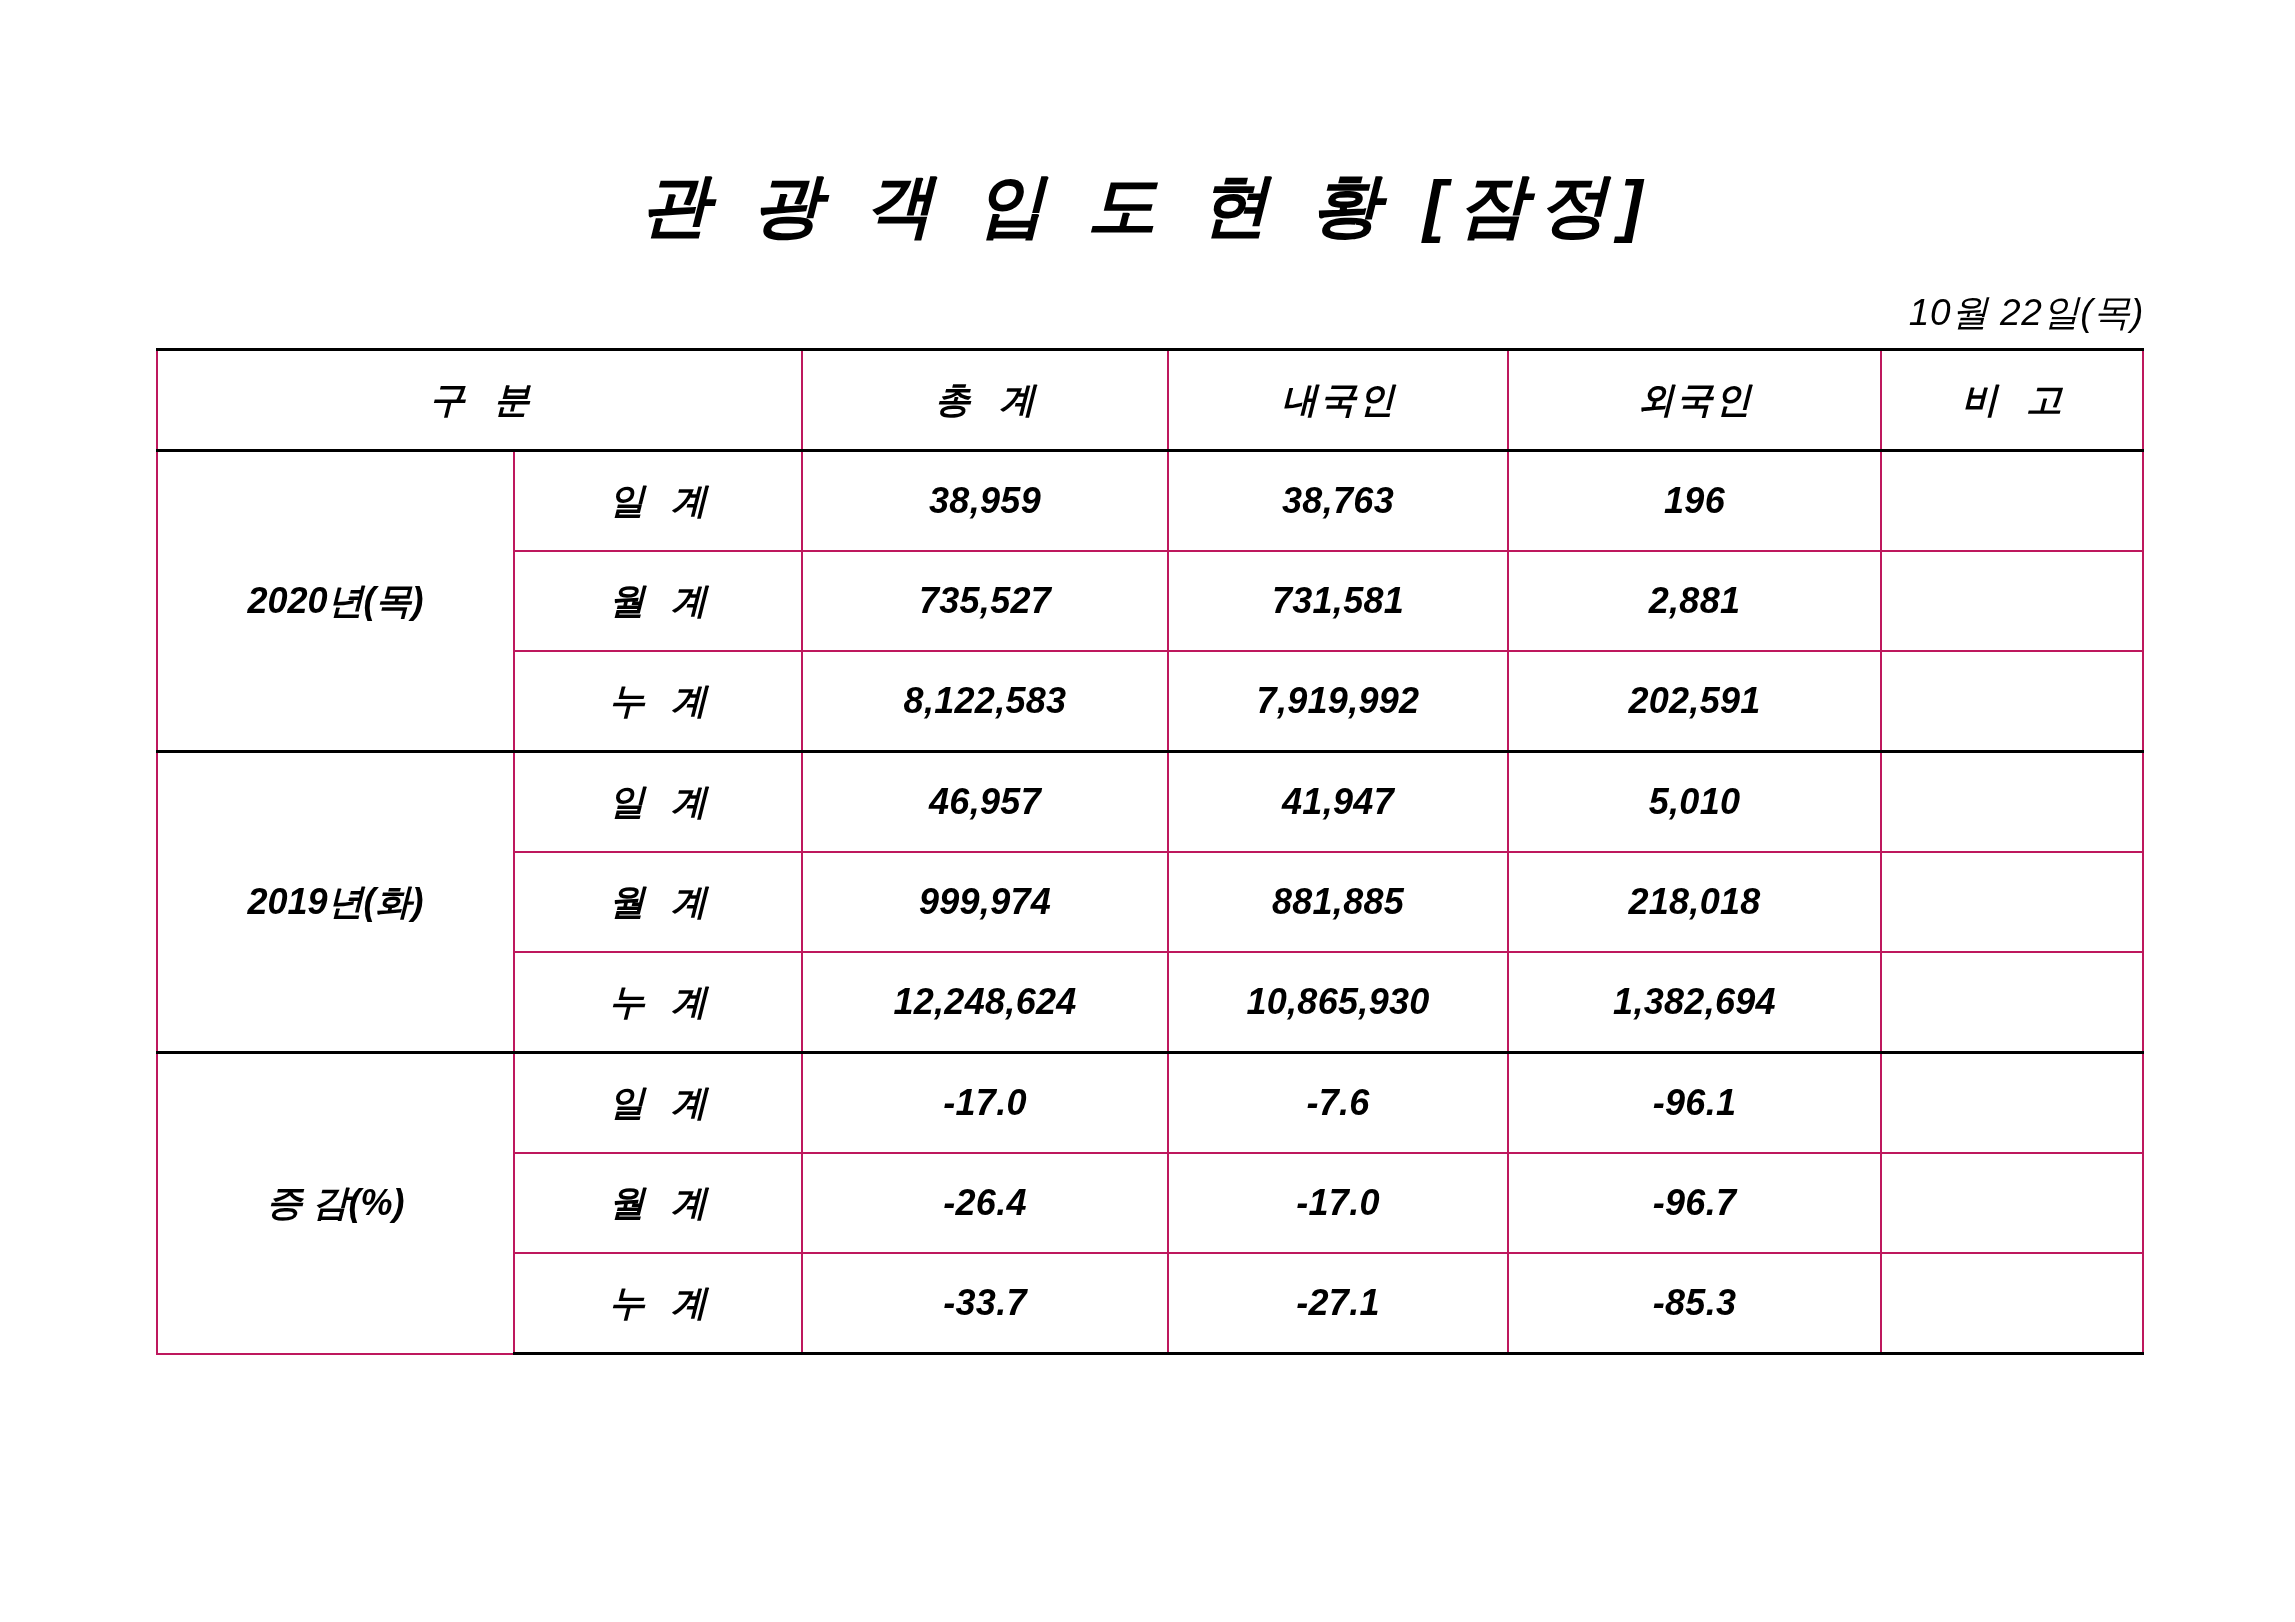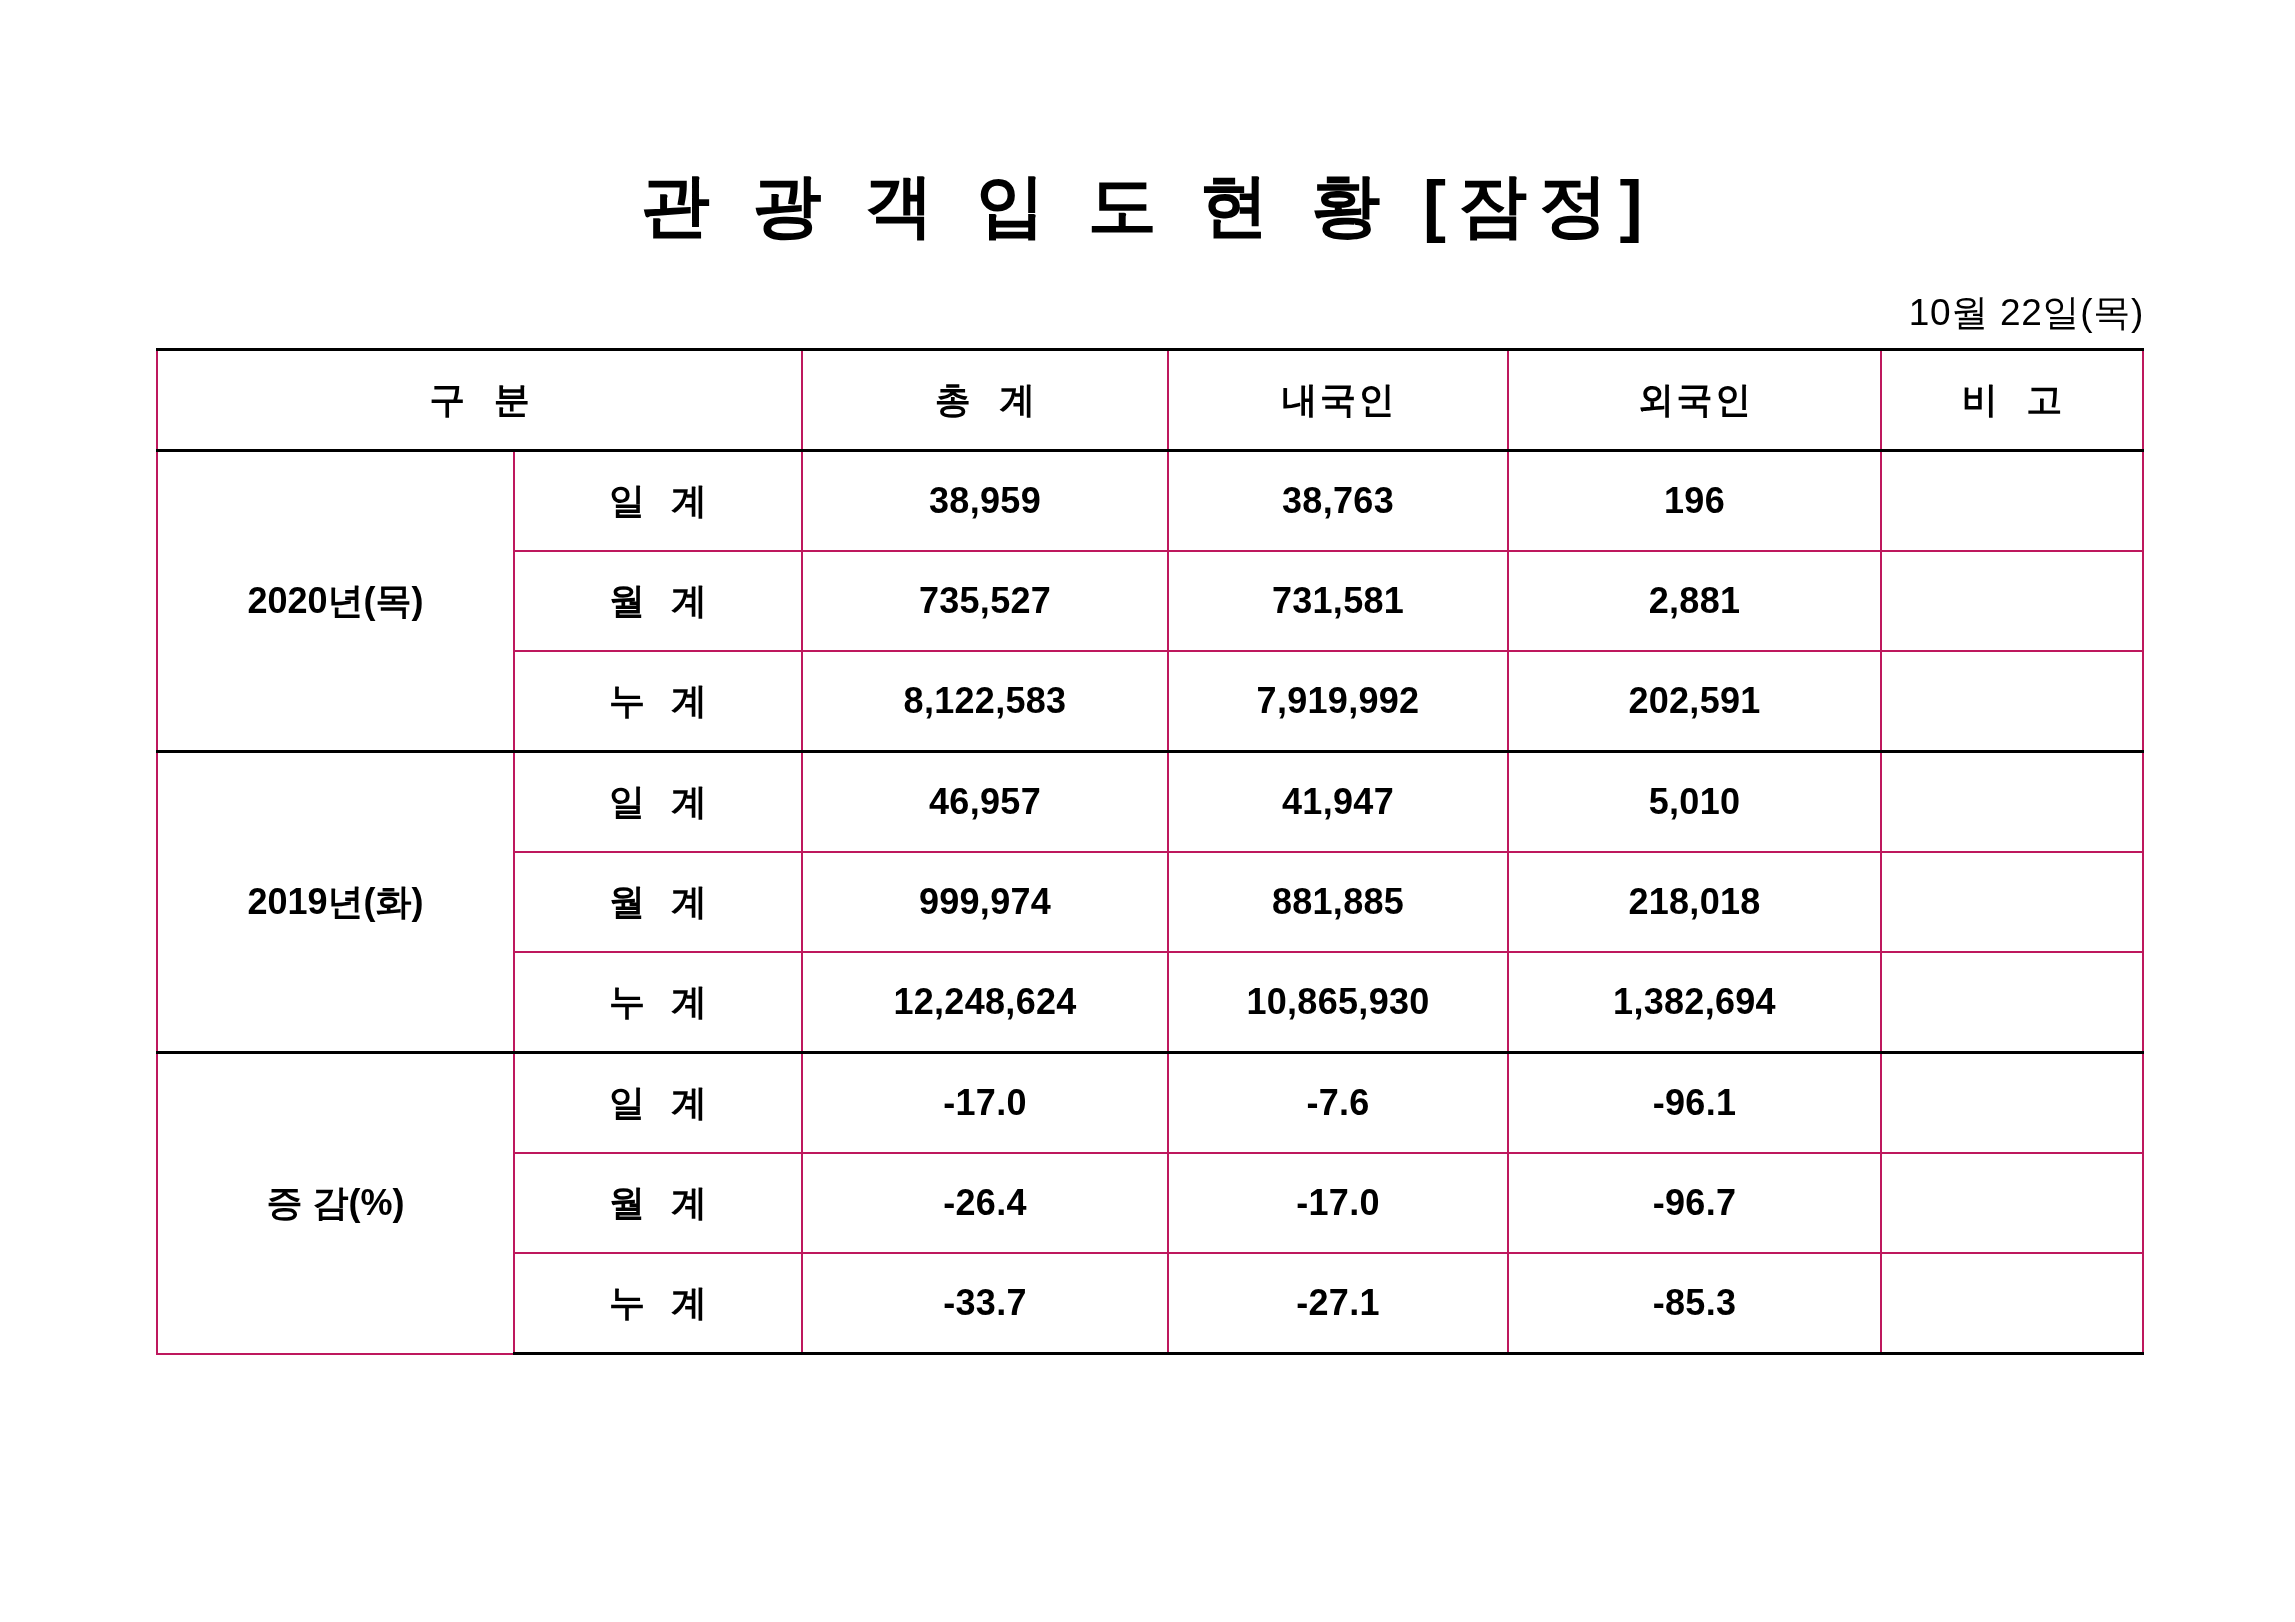--- a/index.html
+++ b/index.html
@@ -13,20 +13,21 @@
     font-family: "Liberation Sans", sans-serif;
     color: #000000;
     overflow: hidden;
   }
 
   .page {
     position: relative;
     width: 2295px;
     height: 1606px;
     box-sizing: border-box;
+    font-style: italic;
   }
 
   .title {
     position: absolute;
     left: 0;
     right: 0;
     top: 160px;
     text-align: center;
     font-size: 69px;
     font-weight: bold;

